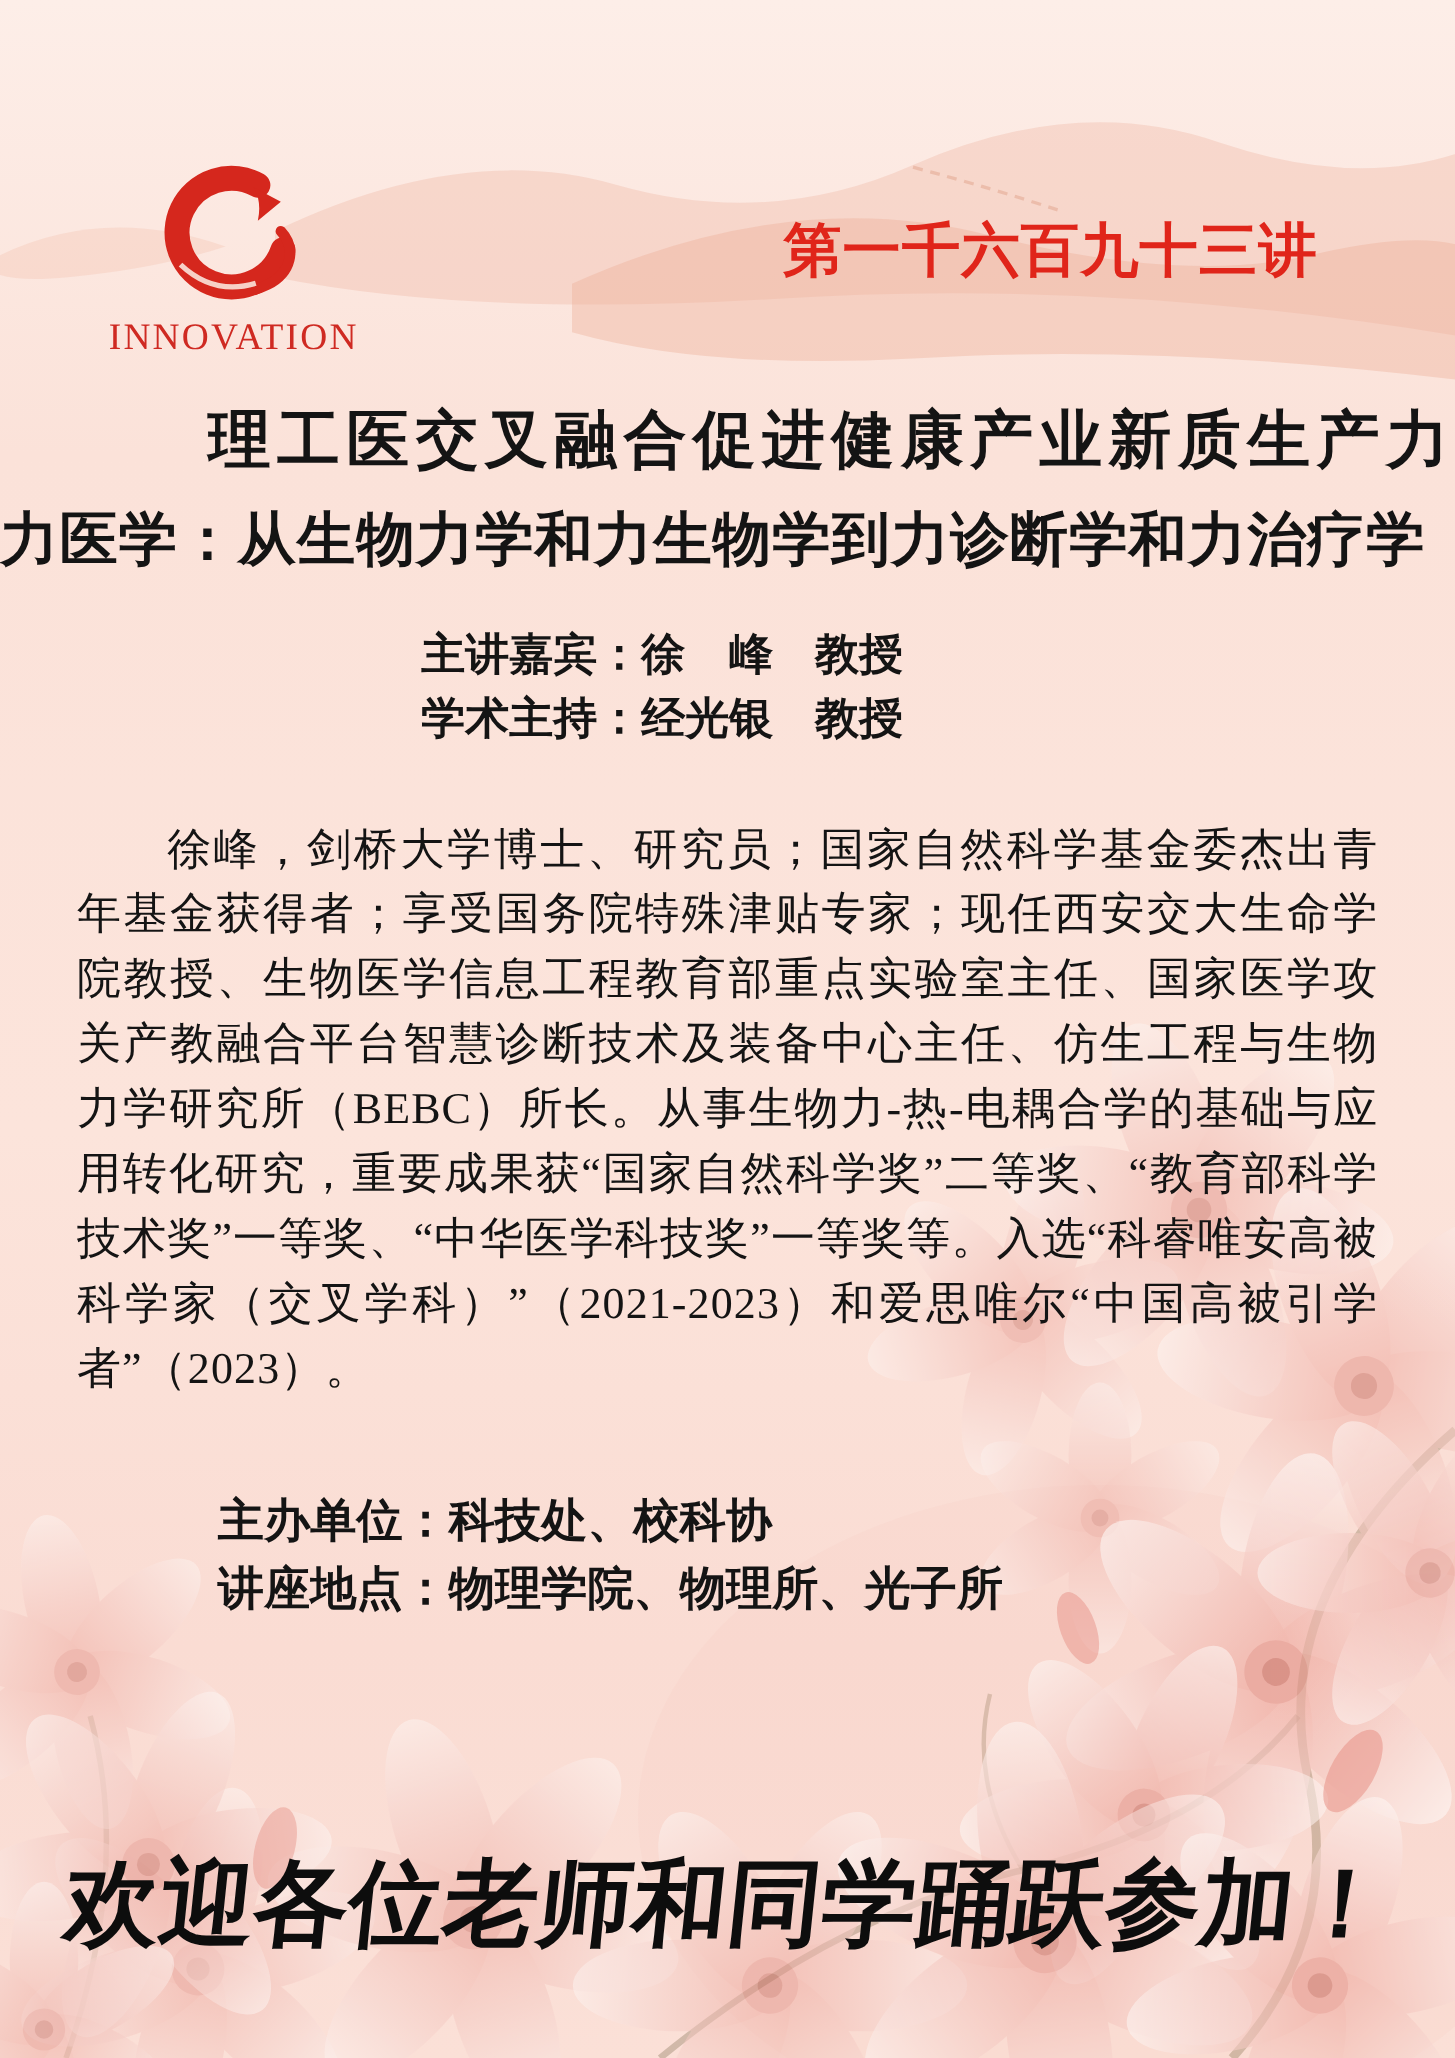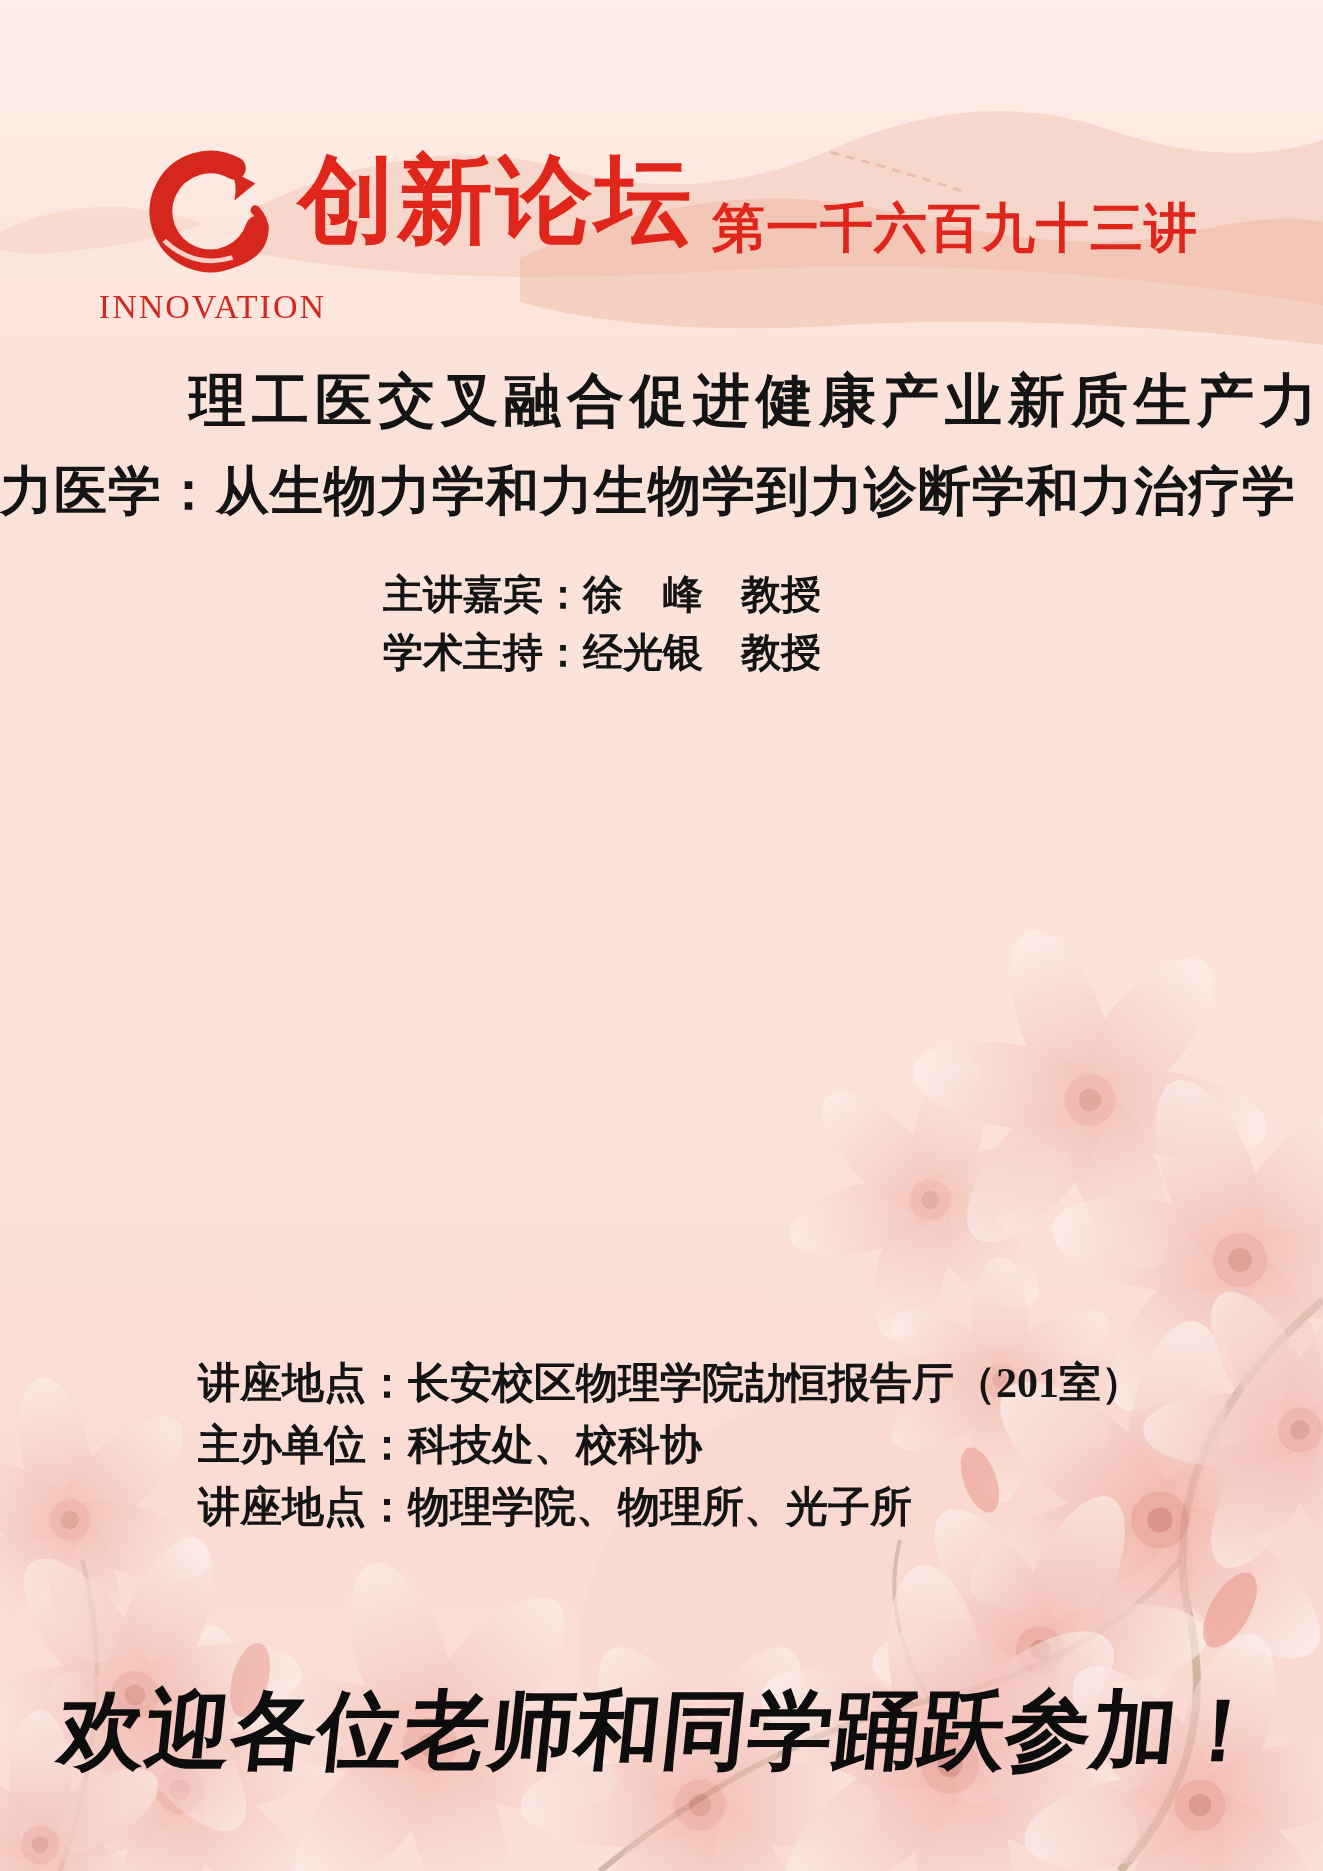--- a/index.html
+++ b/index.html
@@ -131,40 +131,37 @@
 
   <div class="content">
 
     <svg class="logo" viewBox="0 0 160 160" aria-hidden="true">
       <path d="M112 34 A52 52 0 1 0 136 96" fill="none" stroke="#d5271d" stroke-width="24" stroke-linecap="round"></path>
       <path d="M134 78 A46 34 0 0 1 52 120" fill="none" stroke="#d5271d" stroke-width="10" stroke-linecap="round"></path>
       <path d="M108 36 L134 50 L112 68 Q116 50 108 36 Z" fill="#d5271d"></path>
       <path d="M38 110 Q70 140 110 128" stroke="#fbe3da" stroke-width="5" fill="none" opacity="0.9"></path>
     </svg>
     <div class="logo-sub">INNOVATION</div>
-    <div class="forum-title">创新论坛</div>
     <div class="lecture-no">第一千六百九十三讲</div>
 
     <h1 class="t1">理工医交叉融合促进健康产业新质生产力</h1>
     <h1 class="t2">力医学：从生物力学和力生物学到力诊断学和力治疗学</h1>
 
     <div class="speakers">
       <div class="speaker">
         <span>主讲嘉宾：</span><span class="sp-name">徐　峰</span><span class="sp-title">教授</span>
       </div>
       <div class="speaker">
         <span>学术主持：</span><span class="sp-name">经光银</span><span class="sp-title">教授</span>
       </div>
     </div>
 
+    <p class="bio">徐峰，剑桥大学博士、研究员；国家自然科学基金委杰出青年基金获得者；享受国务院特殊津贴专家；现任西安交大生命学院教授、生物医学信息工程教育部重点实验室主任、国家医学攻关产教融合平台智慧诊断技术及装备中心主任、仿生工程与生物力学研究所（BEBC）所长。从事生物力-热-电耦合学的基础与应用转化研究，重要成果获“国家自然科学奖”二等奖、“教育部科学技术奖”一等奖、“中华医学科技奖”一等奖等。入选“科睿唯安高被科学家（交叉学科）”（2021-2023）和爱思唯尔“中国高被引学者”（2023）。</p>
 
     <div class="details">
-      <div class="detail-row">
-        <span>讲座地点：</span><span>长安校区物理学院劼恒报告厅（201室）</span>
-      </div>
       <div class="detail-row">
         <span>主办单位：</span><span>科技处、校科协</span>
       </div>
       <div class="detail-row">
         <span>讲座地点：</span><span>物理学院、物理所、光子所</span>
       </div>
     </div>
 
     <div class="welcome">欢迎各位老师和同学踊跃参加！</div>
 

